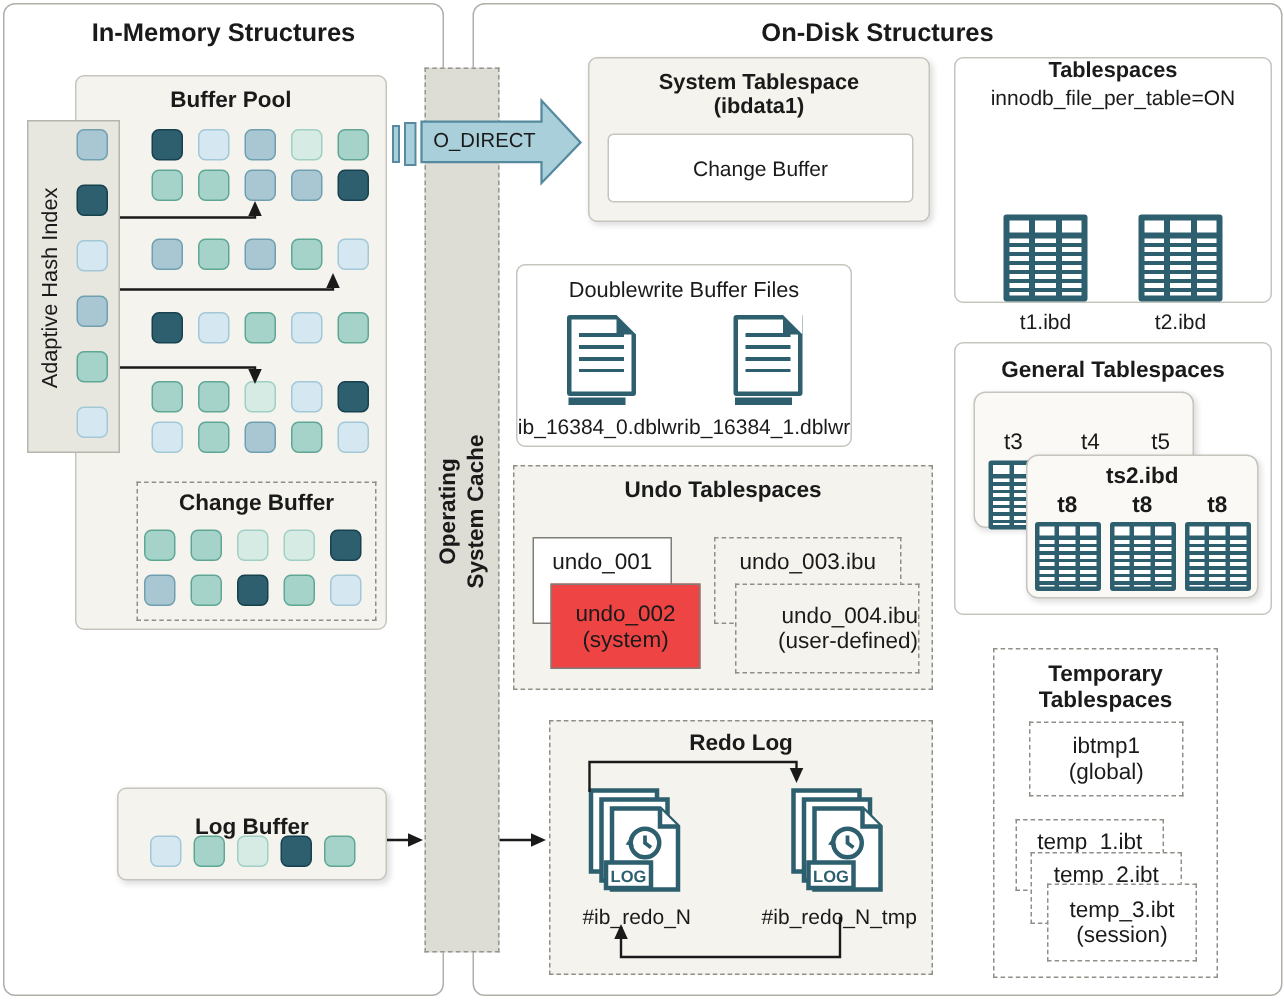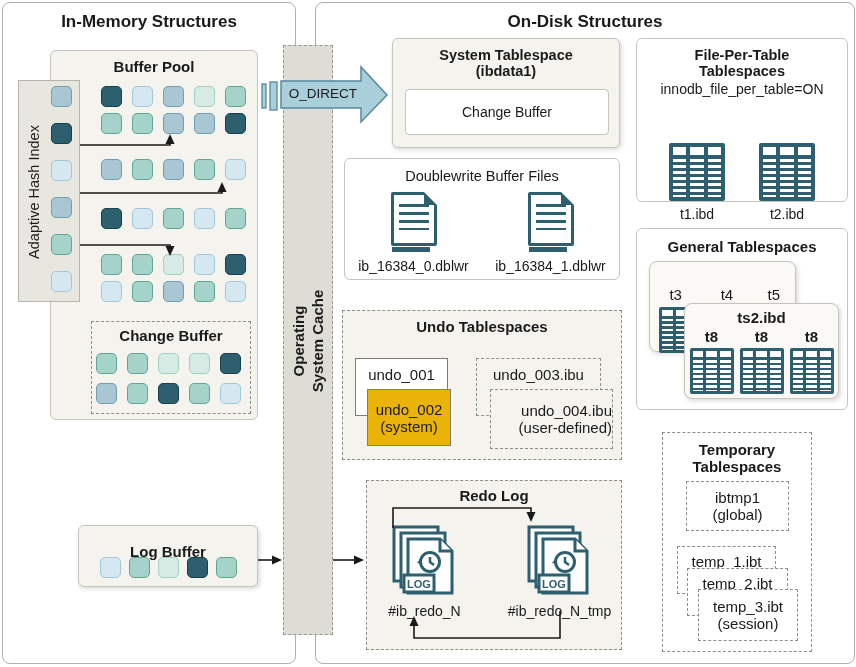--- a/index.html
+++ b/index.html
@@ -177,21 +177,20 @@
   </div>
 
   <div class="box graybox shadow" style="left:392px;top:38px;width:228px;height:110px;z-index:2;">
     <div class="h-box" style="margin-top:8px;font-size:14.5px;">System Tablespace</div>
     <div class="h-box" style="font-size:14.5px;">(ibdata1)</div>
     <div class="box whitebox" style="left:12px;top:50px;width:204px;height:46px;border-radius:4px;
          display:flex;align-items:center;justify-content:center;font-size:14px;">Change Buffer</div>
   </div>
 
   <div class="box whitebox" style="left:636px;top:38px;width:212px;height:164px;z-index:2;">
-    <div class="h-box" style="margin-top:8px;font-size:14.5px;">File-Per-Table</div>
     <div class="h-box" style="font-size:14.5px;">Tablespaces</div>
     <div class="t-label" style="margin-top:2px;">innodb_file_per_table=ON</div>
     <div style="position:absolute;left:0;top:104px;width:100%;display:flex;justify-content:center;gap:34px;">
       <div class="icon-col">
         <div class="tbl">
             <i></i>
             <i></i>
             <i></i>
           </div>
         <div class="t-label" style="margin-top:5px;">t1.ibd</div>
@@ -200,21 +199,21 @@
         <div class="tbl">
             <i></i>
             <i></i>
             <i></i>
           </div>
         <div class="t-label" style="margin-top:5px;">t2.ibd</div>
       </div>
     </div>
   </div>
 
-  <div class="box whitebox" style="left:344px;top:158px;width:276px;height:122px;z-index:2;">
+  <div class="box whitebox" style="left:344px;top:176px;width:224px;height:122px;z-index:2;">
     <div class="t-label" style="margin-top:9px;font-size:14.5px;">Doublewrite Buffer Files</div>
     <div style="position:absolute;left:0;top:33px;width:100%;display:flex;">
       <div class="icon-col" style="flex:1;">
         <div class="doc">
             <span class="lines"></span>
             <span class="base"></span>
           </div>
         <div class="t-label" style="margin-top:12px;">ib_16384_0.dblwr</div>
       </div>
       <div class="icon-col" style="flex:1;">
@@ -224,21 +223,21 @@
           </div>
         <div class="t-label" style="margin-top:12px;">ib_16384_1.dblwr</div>
       </div>
     </div>
   </div>
 
   <div class="box dashedbox" style="left:342px;top:310px;width:280px;height:150px;background:#f4f3ee;z-index:2;">
     <div class="h-box" style="margin-top:7px;">Undo Tablespaces</div>
     <div class="box" style="left:12px;top:47px;width:93px;height:58px;background:#fff;border:1px solid #7e7d77;
          text-align:center;font-size:15px;padding-top:7px;">undo_001</div>
-    <div class="box" style="left:24px;top:78px;width:84px;height:57px;background:#eab308;border:1px solid #7e7d77;
+    <div class="box" style="left:24px;top:78px;width:100px;height:57px;background:#ef4444;border:1px solid #7e7d77;
          display:flex;flex-direction:column;align-items:center;justify-content:center;font-size:15px;z-index:1;">
       <div>undo_002</div>
       <div>(system)</div>
     </div>
     <div class="box dashedbox" style="left:133px;top:47px;width:125px;height:58px;background:#f4f3ee;
          text-align:center;font-size:15px;padding-top:7px;">undo_003.ibu</div>
     <div class="box dashedbox" style="left:147px;top:78px;width:123px;height:60px;background:#f4f3ee;
          display:flex;flex-direction:column;align-items:flex-end;justify-content:center;font-size:15px;z-index:1;">
       <div>undo_004.ibu</div>
       <div>(user-defined)</div>

